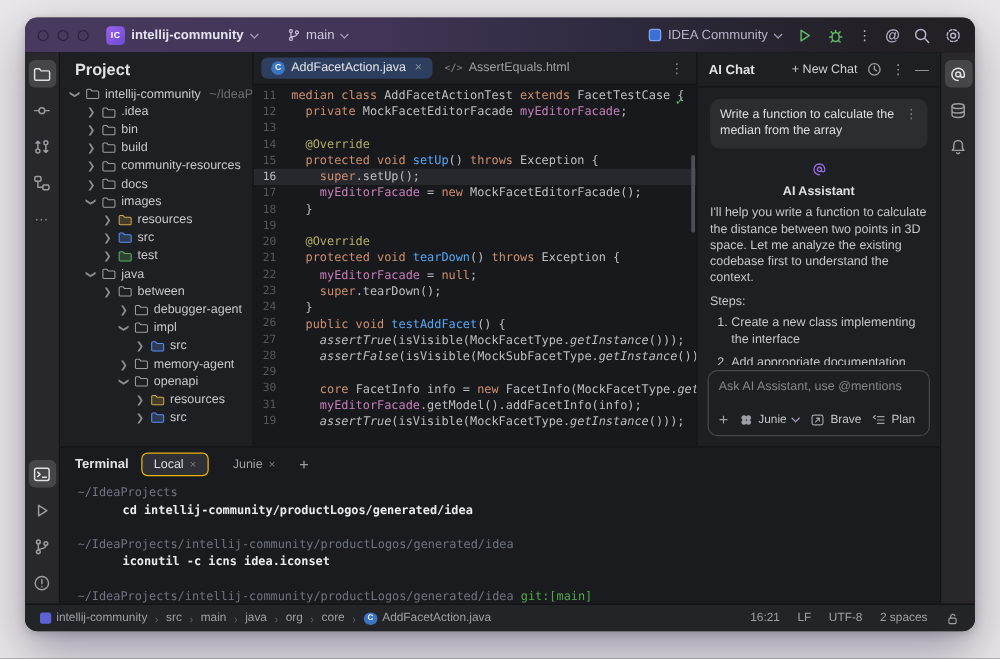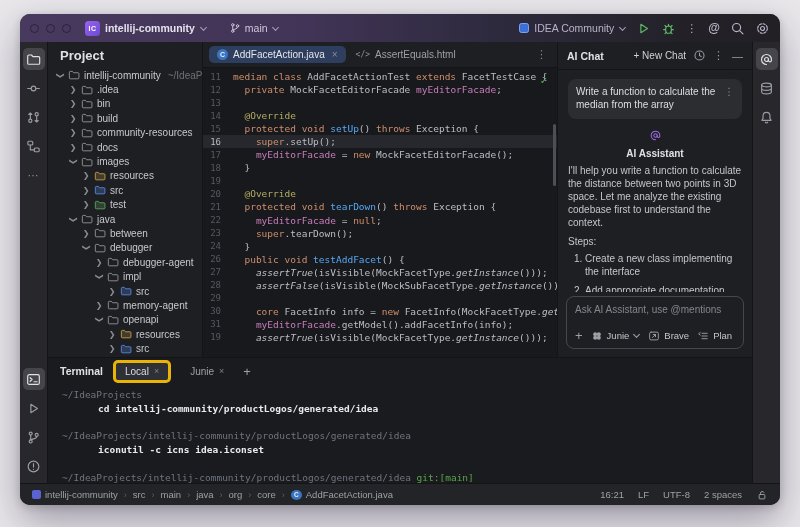--- a/index.html
+++ b/index.html
@@ -114,21 +114,21 @@
   .junie-group,.mode-btn { display:flex; align-items:center; gap:4px; }
   .junie-logo { width:11px; height:11px; color:#4cae50; }
   .input-row .ico { width:12px; height:12px; color:#9da0a6; }
   .send-btn { margin-left:auto; color:#9da0a6; width:14px; height:14px; }
 
   
   .terminal { height:126px; flex:0 0 126px; background:#1a1b1e; border-top:1px solid #141417; display:flex; flex-direction:column; }
   .term-header { height:26px; flex:0 0 26px; display:flex; align-items:center; gap:10px; padding:0 12px; font-size:10.5px; }
   .term-title { font-weight:bold; color:#dfe1e5; }
   .term-tab { display:flex; align-items:center; gap:5px; color:#9da0a6; font-size:10px; padding:3px 9px; border-radius:5px; }
-  .term-tab.active { background:#2e3036; border:3px solid #eab308; color:#dcdee2; }
+  .term-tab.active { background:#2e3036; border:1px solid #eab308; color:#dcdee2; }
   .term-tab .x { font-size:9px; color:#7c7f85; }
   .term-plus { color:#9da0a6; font-size:13px; }
   .term-lines { padding:4px 14px; font-family:"DejaVu Sans Mono", monospace; font-size:9.5px; line-height:13.8px; white-space:pre; }
   .t-dim { color:#6f7480; }
   .t-cmd { color:#e8eaed; font-weight:bold;margin-left:36px; }
   .t-git { color:#57a64a; }
 
   
   .statusbar { height:22px; flex:0 0 22px; background:#232428; border-top:1px solid #141417;
     display:flex; align-items:center; padding:0 12px; font-size:9.5px; color:#9da0a6; }
@@ -361,27 +361,20 @@
                     <path d="M1.8 4.4c0-.7.5-1.2 1.2-1.2h2.9l1.5 1.8h6c.7 0 1.2.5 1.2 1.2v5.7c0 .7-.5 1.2-1.2 1.2H3c-.7 0-1.2-.5-1.2-1.2z"></path>
                   </svg></span>
                 <span>java</span>
               </div>
               <div class="tree-row" style="padding-left: 34px;">
                 <span class="tree-chev ">❯</span>
                 <span class="tree-folder tf-plain"><svg viewBox="0 0 16 16">
                     <path d="M1.8 4.4c0-.7.5-1.2 1.2-1.2h2.9l1.5 1.8h6c.7 0 1.2.5 1.2 1.2v5.7c0 .7-.5 1.2-1.2 1.2H3c-.7 0-1.2-.5-1.2-1.2z"></path>
                   </svg></span>
                 <span>between</span>
-              </div>
-              <div class="tree-row" style="padding-left: 34px;">
-                <span class="tree-chev open">❯</span>
-                <span class="tree-folder tf-plain"><svg viewBox="0 0 16 16">
-                    <path d="M1.8 4.4c0-.7.5-1.2 1.2-1.2h2.9l1.5 1.8h6c.7 0 1.2.5 1.2 1.2v5.7c0 .7-.5 1.2-1.2 1.2H3c-.7 0-1.2-.5-1.2-1.2z"></path>
-                  </svg></span>
-                <span>debugger</span>
               </div>
               <div class="tree-row" style="padding-left: 47px;">
                 <span class="tree-chev ">❯</span>
                 <span class="tree-folder tf-plain"><svg viewBox="0 0 16 16">
                     <path d="M1.8 4.4c0-.7.5-1.2 1.2-1.2h2.9l1.5 1.8h6c.7 0 1.2.5 1.2 1.2v5.7c0 .7-.5 1.2-1.2 1.2H3c-.7 0-1.2-.5-1.2-1.2z"></path>
                   </svg></span>
                 <span>debugger-agent</span>
               </div>
               <div class="tree-row" style="padding-left: 47px;">
                 <span class="tree-chev open">❯</span>

